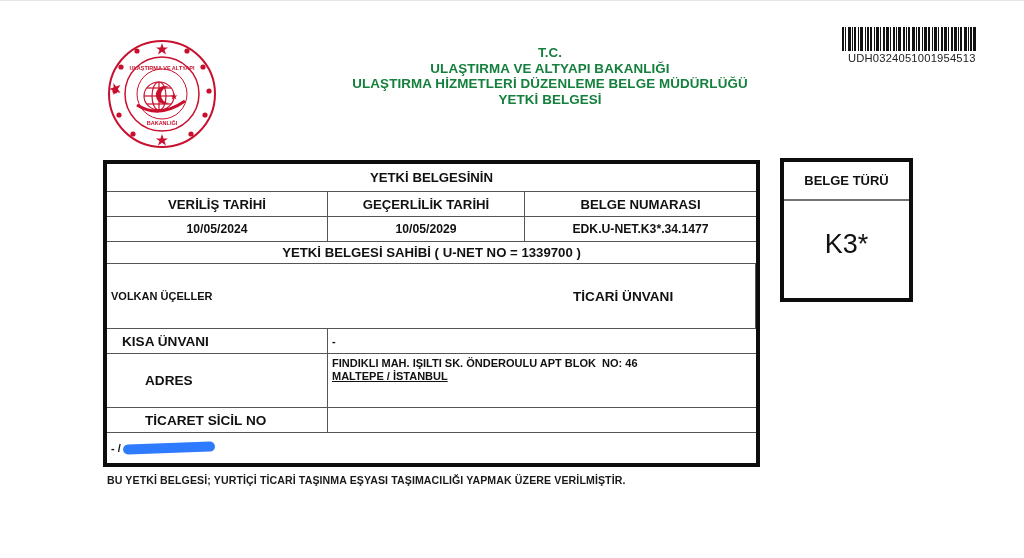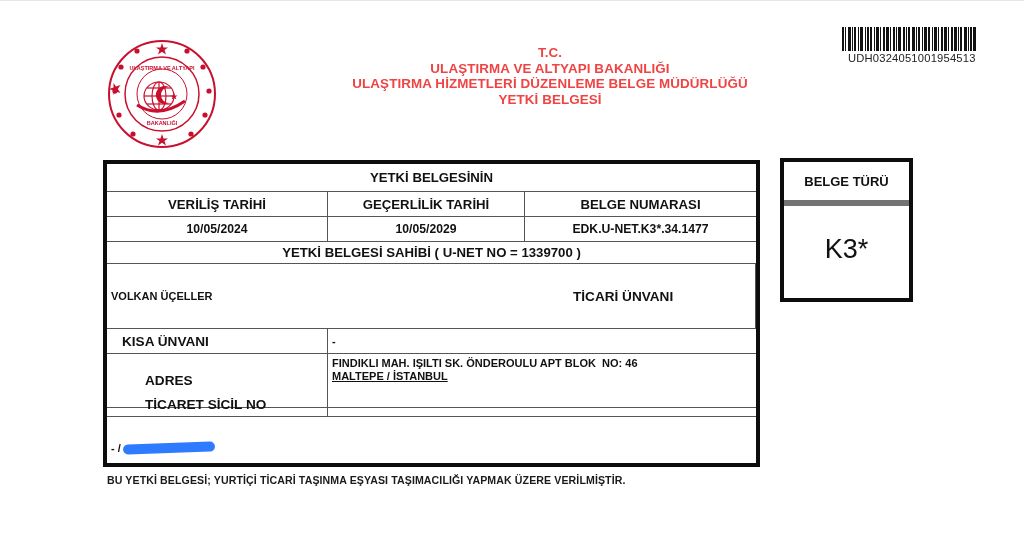--- a/index.html
+++ b/index.html
@@ -6,21 +6,21 @@
     html, body {
       width: 1024px; height: 558px; background: #ffffff; overflow: hidden;
       font-family: "Liberation Sans", "DejaVu Sans", sans-serif; color: #111;
     }
     .page { position: relative; width: 1024px; height: 558px; background: #fff; border-top: 1px solid #e6e6e6; }
 
     
     .seal { position: absolute; left: 107px; top: 38px; width: 110px; height: 110px; }
 
     
-    .header { position: absolute; left: 320px; top: 44px; width: 460px; text-align: center; font-weight: bold; color: #ef4444; }
+    .header { position: absolute; left: 320px; top: 44px; width: 460px; text-align: center; font-weight: bold; color: #15803d; }
     .header .l { font-size: 13.4px; line-height: 15.5px; letter-spacing: 0.1px; }
 
     
     .barcode { position: absolute; left: 842px; top: 26px; width: 160px; height: 24px; display: flex; align-items: stretch; }
     .barcode span { display: block; background: #111; height: 100%; }
     .barcode-text { position: absolute; left: 848px; top: 51px; font-size: 11.2px; letter-spacing: 0.2px; color: #222; }
 
     
     .main { position: absolute; left: 103px; top: 159px; width: 657px; height: 307px; border: 4px solid #0d0d0d; }
     .row { position: absolute; left: 0; right: 0; display: flex; align-items: center; border-bottom: 1px solid #555; }
@@ -33,21 +33,21 @@
     .lbl { font-size: 13.6px; padding-left: 38px; }
     .val { font-size: 11px; padding-left: 4px; }
 
     .addr { flex-direction: column; align-items: stretch; justify-content: flex-start; padding: 3px 6px 0 4px; font-size: 11px; line-height: 12.5px; }
     .addr .r { margin-top: 0; padding-right: 3px; text-decoration: underline; }
 
     .redact { display: inline-block; width: 92px; height: 10px; border-radius: 5px; background: #2f7bff; margin-left: 2px; vertical-align: middle; transform: rotate(-2deg); }
 
     
     .type-box { position: absolute; left: 780px; top: 157px; width: 133px; height: 144px; border: 4px solid #0d0d0d; }
-    .type-head { height: 44px; border-bottom: 6px solid #737373; display: flex; align-items: center; justify-content: center; font-weight: bold; font-size: 13px; }
+    .type-head { height: 39px; border-bottom: 2px solid #737373; display: flex; align-items: center; justify-content: center; font-weight: bold; font-size: 13px; }
     .type-val { height: 97px; display: flex; align-items: center; justify-content: center; font-size: 27px; color: #111; padding-bottom: 10px; }
 
     .footer-note { position: absolute; left: 107px; top: 473px; font-weight: bold; font-size: 10.6px; letter-spacing: 0.1px; color: #1a1a1a; }
   </style>
 </head>
 <body>
 
 <div class="page">
 
   <div class="seal">
@@ -172,21 +172,21 @@
     </div>
 
     <div class="row" style="top:190px;height:54px;">
       <div class="cell lbl vline" style="width:221px;">ADRES</div>
       <div class="cell addr" style="flex:1;">
         <div style="white-space:pre;">FINDIKLI MAH. IŞILTI SK. ÖNDEROULU APT BLOK  NO: 46</div>
         <div class="r">MALTEPE / İSTANBUL</div>
       </div>
     </div>
 
-    <div class="row" style="top:228px;height:25px;">
+    <div class="row" style="top:244px;height:25px;">
       <div class="cell lbl vline" style="width:221px;">TİCARET SİCİL NO</div>
       <div class="cell val" style="flex:1;"></div>
     </div>
 
     <div class="row last" style="top:269px;height:30px;">
       <div class="cell val" style="flex:1;">
         <span>- /</span>
         <span class="redact"></span>
       </div>
     </div>

